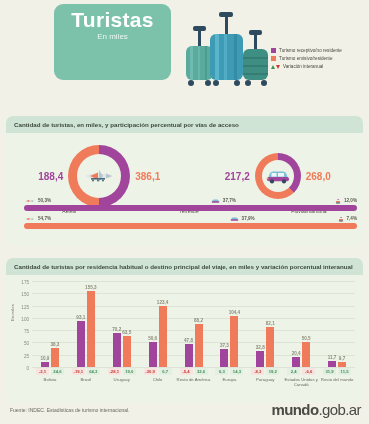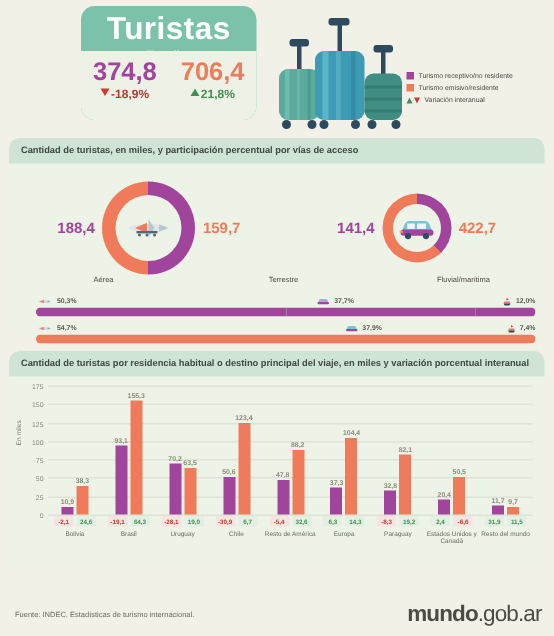--- a/index.html
+++ b/index.html
@@ -5,21 +5,21 @@
   * { box-sizing: border-box; margin: 0; padding: 0; }
   html, body {
     width: 369px; height: 424px;
     background: #f2f1e8;
     font-family: "Liberation Sans", sans-serif;
     overflow: hidden;
   }
   .page { position: relative; width: 369px; height: 424px; background: #f2f1e8; }
 
   
-  .header { position: relative; height: 92px; }
+  .header { position: relative; height: 116px; }
   .hero-card {
     position: absolute; left: 54px; top: 4px; width: 117px; height: 76px;
     background: #7cc2ab; border-radius: 9px;
   }
   .hero-title {
     text-align: center; color: #ffffff; font-size: 21px; font-weight: bold;
     letter-spacing: .3px; padding-top: 5px; line-height: 1;
   }
   .hero-sub { text-align: center; color: #eaf6f1; font-size: 8px; padding-top: 2px; }
   .hero-card-lower {
@@ -122,36 +122,20 @@
 
 <div class="page">
 
   <div class="header">
 
     <div class="hero-card">
       <div class="hero-title">Turistas</div>
       <div class="hero-sub">En miles</div>
     </div>
 
-    <div class="hero-card-lower">
-      <div class="hero-nums">
-        <div class="hero-num recept">
-          <div class="val">374,8</div>
-          <div class="var">
-            <span class="tri down"></span><span>-18,9%</span>
-          </div>
-        </div>
-        <div class="hero-num emis">
-          <div class="val">706,4</div>
-          <div class="var">
-            <span class="tri up"></span><span>21,8%</span>
-          </div>
-        </div>
-      </div>
-    </div>
 
     <div class="bags">
       <svg width="96" height="84" viewBox="0 0 96 84">
 
         <rect x="22" y="26" width="3" height="20" fill="#2e4a5e"></rect>
         <rect x="17" y="22" width="13" height="5" rx="2" fill="#2e4a5e"></rect>
         <rect x="10" y="42" width="27" height="34" rx="6" fill="#5aab9e"></rect>
         <rect x="14" y="42" width="3" height="34" fill="#79c2b6" opacity=".7"></rect>
         <rect x="22" y="42" width="2" height="34" fill="#79c2b6" opacity=".5"></rect>
         <rect x="29" y="42" width="2" height="34" fill="#3f8e83" opacity=".5"></rect>
@@ -212,40 +196,40 @@
               <path d="M17 3 L21 9 L17 15 Z" fill="#b9c6cc"></path>
               <path d="M8 9 L16 5.5 L16 12.5 Z" fill="#f07b5a"></path>
               <path d="M30 9 L24 6.5 L24 11.5 Z" fill="#b9c6cc"></path>
               <rect x="9" y="11" width="14" height="1.6" fill="#4a6b7a"></rect>
               <circle cx="11" cy="13.6" r="1" fill="#4a6b7a"></circle>
                 <circle cx="16" cy="13.6" r="1" fill="#4a6b7a"></circle>
                 <circle cx="21" cy="13.6" r="1" fill="#4a6b7a"></circle>
             </svg>
           </div>
         </div>
-        <div class="d-val o">159,7</div>
+        <div class="d-val o">386,1</div>
       </div>
 
       <div class="donut-group">
-        <div class="d-val p">141,4</div>
+        <div class="d-val p">217,2</div>
         <div class="donut">
           <div style="width:46px;height:46px;border-radius:50%;background:conic-gradient(#a0459b 0deg 136deg,#f07b5a 136deg 360deg);"></div>
           <div class="hole" style="width:32px;height:32px;left:7px;top:7px;">
             <svg width="26" height="16" viewBox="0 0 26 16">
               <path d="M3 10 L5 5 Q6 3.4 8 3.4 L18 3.4 Q20 3.4 21 5 L23 10 Z" fill="#7cc2d6"></path>
               <rect x="2" y="9" width="22" height="4.2" rx="2" fill="#a0459b"></rect>
               <rect x="6.5" y="5" width="5" height="3.6" fill="#eef6f8"></rect>
               <rect x="13" y="5" width="6" height="3.6" fill="#eef6f8"></rect>
               <circle cx="7" cy="13.4" r="2.1" fill="#2e4a5e"></circle>
                 <circle cx="19" cy="13.4" r="2.1" fill="#2e4a5e"></circle>
               <rect x="1.5" y="9.8" width="2" height="1.4" fill="#f0a35a"></rect>
             </svg>
           </div>
         </div>
-        <div class="d-val o">422,7</div>
+        <div class="d-val o">268,0</div>
       </div>
 
     </div>
 
     <div class="d-caption" style="left:28px;top:92px;">Aérea</div>
     <div class="d-caption" style="left:148px;top:92px;">Terrestre</div>
     <div class="d-caption" style="left:268px;top:92px;">Fluvial/marítima</div>
   </div>
 
   <div class="stack-wrap" style="top:196px;">

